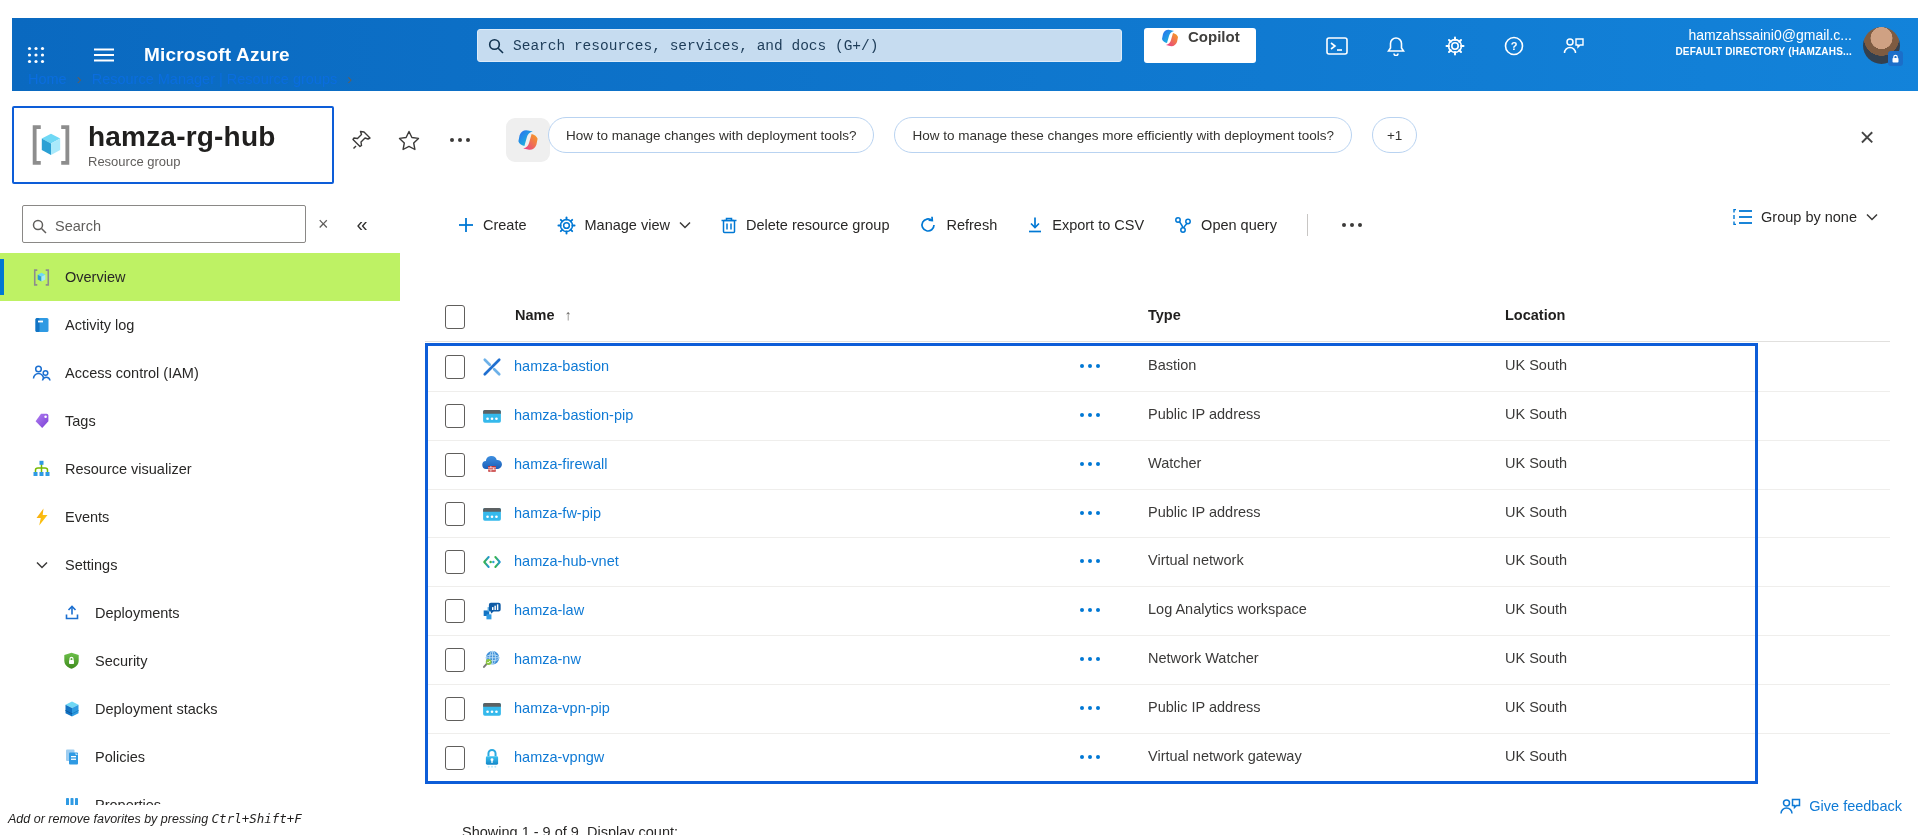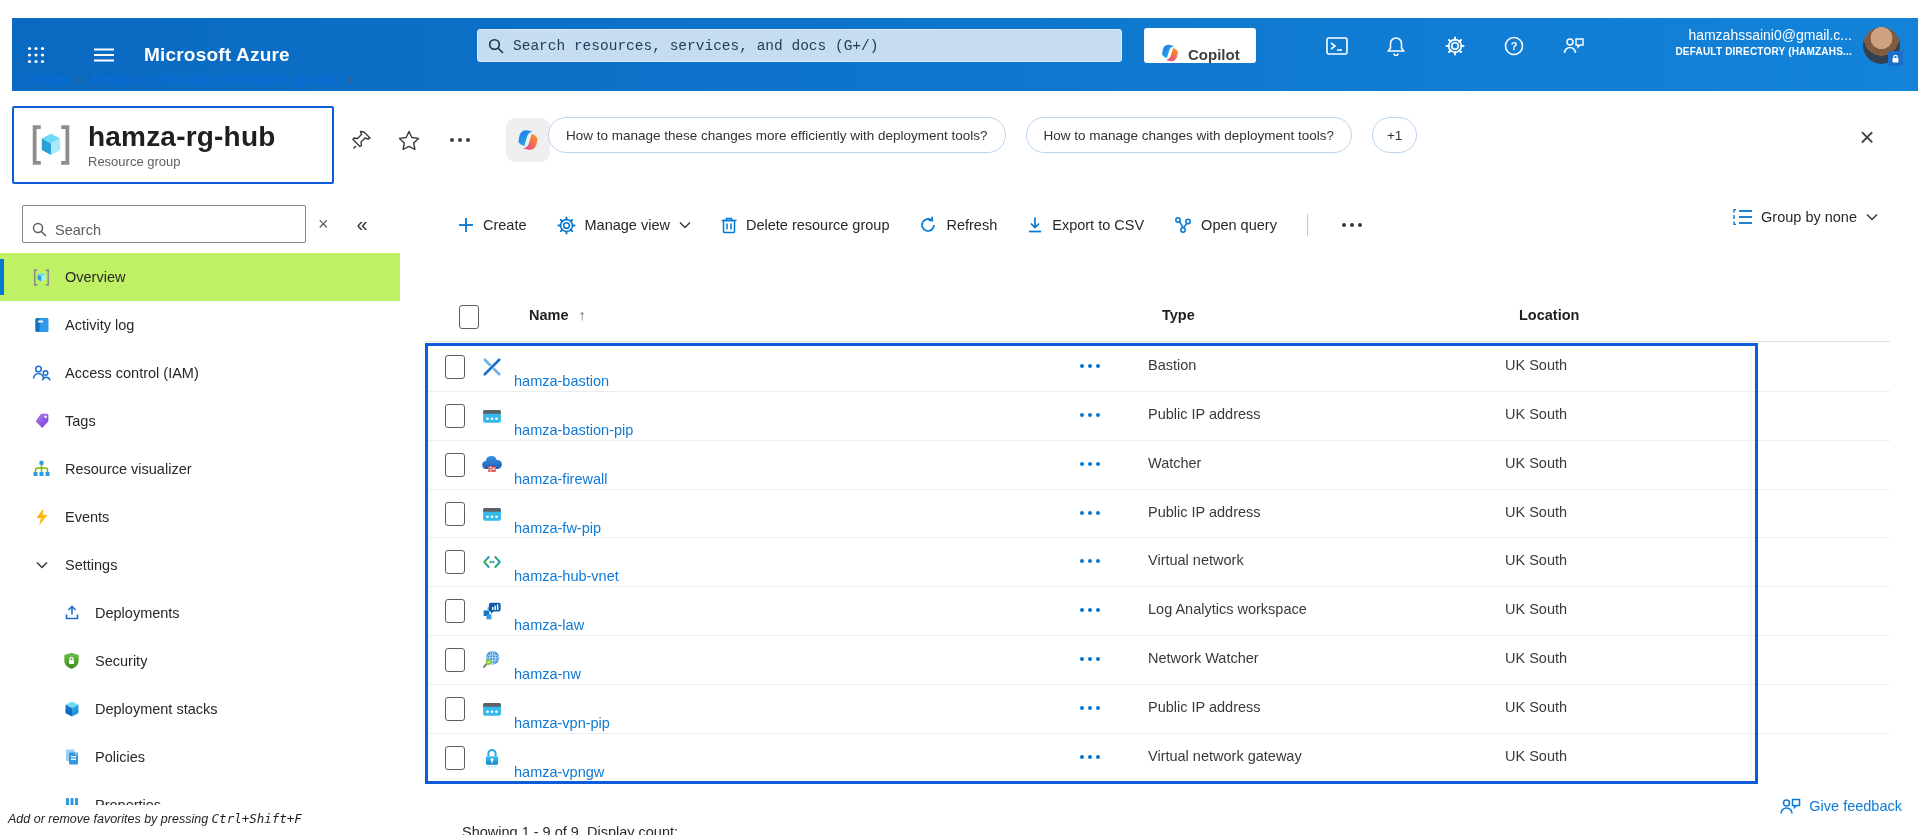--- a/index.html
+++ b/index.html
@@ -10,21 +10,21 @@
   .topbar { position:absolute; left:12px; top:0; width:1918px; height:73px;
     background:linear-gradient(90deg,#0a69c0,#1383da); display:flex; align-items:center;margin-top:18px; }
   .tb-ic { width:48px; height:55px; display:flex; align-items:center; justify-content:center; cursor:pointer; }
   .brand { color:#fff; font-size:19px; font-weight:700; letter-spacing:.2px; margin:0 8px 0 16px; white-space:nowrap; }
   .tb-search { position:absolute; left:465px; top:11px; width:645px; height:33px;
     background:#c6dcf0; border:1px solid #dcebf9; border-radius:3px; display:flex; align-items:center; padding:0 10px; }
   .tb-search input { flex:1; background:transparent; border:none; outline:none;
     font-size:14.5px; color:#10324f; font-family:Liberation Mono, monospace; }
   .tb-search input::placeholder { color:#1d3c58; opacity:1; }
   .copilot-btn { position:absolute; left:1132px; top:10px; height:35px; padding:0 16px;
-    background:#fff; border-radius:3px; display:flex; align-items:flex-end; gap:8px; cursor:pointer;
+    background:#fff; border-radius:3px; display:flex; align-items:flex-start; gap:8px; cursor:pointer;
     font-size:15px; font-weight:600; color:#41403e; }
   .tb-right-icons { position:absolute; left:1295px; top:0; height:55px; display:flex; }
   .account { position:absolute; left:1598px; top:8px; width:242px; text-align:right; color:#fff; cursor:pointer; }
   .account .l1 { font-size:14px; line-height:19px; white-space:nowrap; }
   .account .l2 { font-size:10px; font-weight:700; letter-spacing:.2px; line-height:13px; white-space:nowrap; }
   .avatar { position:absolute; left:1851px; top:9px; width:37px; height:37px; border-radius:50%;
     background:radial-gradient(circle at 50% 30%, #cfa183 0 34%, #7e5b41 35% 55%, #33404f 56%); cursor:pointer; }
   .avatar .lock-badge { position:absolute; right:-3px; bottom:-2px; width:15px; height:15px;
     background:#1b6ec9; border-radius:3px; display:flex; align-items:center; justify-content:center; }
 
@@ -46,21 +46,21 @@
   .pill { height:36px; border:1px solid #b9d3f1; border-radius:18px; background:#fff;
     display:flex; align-items:center; padding:0 17px; font-size:13.5px; color:#33322f; white-space:nowrap; cursor:pointer; }
   .pill.more { padding:0 14px; }
   .blade-close { position:absolute; left:1850px; top:120px; font-size:26px; color:#444; cursor:pointer;
     width:34px; height:34px; display:flex; align-items:center; justify-content:center; font-weight:400; }
 
   
   .sidebar { position:absolute; left:0; top:195px; width:400px; bottom:0; background:#fff; }
   .sb-search-row { position:absolute; left:22px; top:10px; width:370px; height:38px; display:flex; align-items:center; }
   .sb-search { width:284px; height:38px; border:1px solid #8a8886; border-radius:2px;
-    display:flex; align-items:flex-start; padding:16px 9px; background:#fff; }
+    display:flex; align-items:flex-end; padding:8px 9px; background:#fff; }
   .sb-search input { flex:1; border:none; outline:none; font-size:14.5px; color:#323130; font-family:inherit; width:100%; }
   .sb-search input::placeholder { color:#605e5c; opacity:1; }
   .sb-clear { margin-left:12px; color:#605e5c; font-size:18px; cursor:pointer; }
   .sb-collapse { margin-left:28px; color:#323130; font-size:20px; cursor:pointer; }
   .sb-menu { position:absolute; left:0; top:58px; width:400px; }
   .sb-item { height:48px; display:flex; align-items:center; padding-left:32px; gap:14px;
     font-size:14.5px; color:#292827; cursor:pointer; position:relative; }
   .sb-item.selected { background:#bef264; }
   .sb-item.selected::before { content:""; position:absolute; left:0; top:6px; bottom:6px; width:4px; background:#0078d4; }
   .sb-item.sub { padding-left:62px; }
@@ -74,27 +74,27 @@
   .cmdbar { position:absolute; left:58px; top:8px; right:30px; height:44px; display:flex; align-items:center; gap:30px; }
   .cmd { display:flex; align-items:center; gap:9px; font-size:14.5px; color:#292827; cursor:pointer; white-space:nowrap; }
   .cmd-sep { width:1px; height:22px; background:#c8c6c4; }
   .dots3 { display:flex; gap:4px; cursor:pointer; padding:4px; }
   .dots3 i { width:4px; height:4px; border-radius:50%; background:#3b3a39; }
   .groupby { position:absolute; right:40px; top:0; height:44px; display:flex; align-items:center; gap:9px;
     font-size:14.5px; color:#292827; cursor:pointer; }
 
   .grid-header { position:absolute; left:25px; top:97px; width:1465px; height:50px;
     border-bottom:1px solid #e1e0de; font-size:14.5px; font-weight:700; color:#201f1e; }
-  .grid-header .hcell { position:absolute; top:15px;margin-left:14px; }
+  .grid-header .hcell { position:absolute; top:15px; }
   .checkbox { width:20px; height:24px; border:1px solid #605e5c; border-radius:3px; background:#fff; cursor:pointer; }
   .rows { position:absolute; left:25px; top:148px; width:1465px; }
   .row { height:48.85px; border-bottom:1px solid #efeeec; position:relative; }
   .row .checkbox { position:absolute; left:20px; top:12px; }
   .row .ric { position:absolute; left:57px; top:14px; width:20px; height:20px; }
-  .row .rname { position:absolute; left:89px; top:30px; font-size:14.5px; color:#0f7ad5; text-decoration:none; cursor:pointer; }
+  .row .rname { position:absolute; left:89px; top:15px; font-size:14.5px; color:#0f7ad5; text-decoration:none; cursor:pointer; }
   .row .rdots { position:absolute; left:655px; top:21px; display:flex; gap:4px; cursor:pointer; }
   .row .rdots i { width:4px; height:4px; border-radius:50%; background:#0078d4; }
   .row .rtype { position:absolute; left:723px; top:14px; font-size:14.5px; color:#3b3a39; }
   .row .rloc { position:absolute; left:1080px; top:14px; font-size:14.5px; color:#3b3a39; }
   .select-rect { position:absolute; left:25px; top:148px; width:1333px; height:441px;
     border:3px solid #0d5dd8; pointer-events:none; z-index:4; }
 
   .grid-footer { position:absolute; left:62px; top:600px; display:flex; align-items:center; gap:4px;
     font-size:14.5px; color:#292827; }
   .count-select { border:1px solid #6e6d6b; border-radius:2px; height:31px; padding:0 10px;
@@ -253,22 +253,22 @@
     </div>
   <div class="copilot-chip">
     <svg width="24" height="24" viewBox="0 0 20 20">
       <path d="M3,6 q2,-5 7,-4 l4,1 q-4,1 -5,5 l-2,7 q-4,-1 -5,-4 z" fill="url(#cpa)"></path>
       <path d="M17,14 q-2,5 -7,4 l-4,-1 q4,-1 5,-5 l2,-7 q4,1 5,4 z" fill="url(#cpb)"></path>
     </svg>
   </div>
 </div>
 
 <div class="pills">
+  <div class="pill">How to manage changes with deployment tools?</div>
   <div class="pill">How to manage these changes more efficiently with deployment tools?</div>
-  <div class="pill">How to manage changes with deployment tools?</div>
   <div class="pill more">+1</div>
 </div>
 
 <div class="blade-close">×</div>
 
 <div class="sidebar">
   <div class="sb-search-row">
     <div class="sb-search">
       <svg width="15" height="15" style="margin-right:8px">
         <circle cx="6" cy="6" r="4.5" fill="none" stroke="#605e5c" stroke-width="1.5"></circle>

